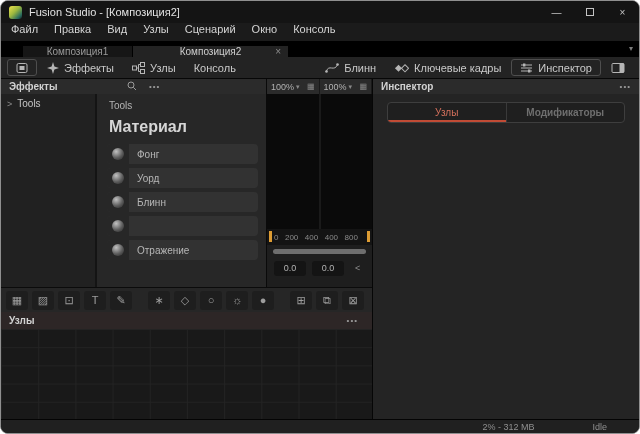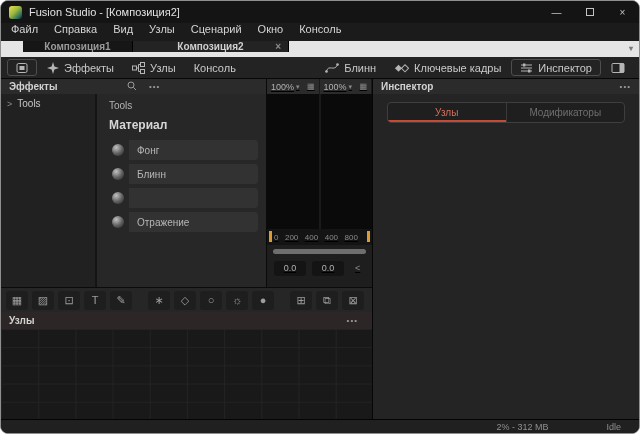--- a/index.html
+++ b/index.html
@@ -15,21 +15,21 @@
   .win-controls { margin-left:auto; display:flex; height:100%; }
   .win-btn { width:33px; height:100%; display:flex; align-items:center; justify-content:center;
              color:#c4c4c4; font-size:10px; }
   .max-glyph { width:8px; height:8px; border:1px solid #c4c4c4; display:block; }
 
   
   .menubar { height:18px; background:#1b1b1b; display:flex; align-items:flex-start; padding-left:2px; flex:none; }
   .menu-item { padding:0 8px; font-size:11px; color:#d4d4d4; }
 
   
-  .tabbar { height:16px; background:#e5e5e5; display:flex; align-items:flex-start; padding-left:22px; position:relative; flex:none;font-weight:bold; }
+  .tabbar { height:16px; background:#000000; display:flex; align-items:flex-end; padding-left:22px; position:relative; flex:none; }
   .tab { width:110px; background:#161616; border-right:1px solid #000; color:#9a9a9a; font-size:10px;
          display:flex; align-items:center; justify-content:center; position:relative; }
   .tab.active { width:156px; background:#232323; color:#cfcfcf; }
   .tab-close { position:absolute; right:7px; color:#8c8c8c; font-size:10px; line-height:1; }
   .tab-overflow { position:absolute; right:6px; top:3px; color:#7c7c7c; font-size:8px; }
 
   
   .toolbar { height:22px; background:#232323; border-bottom:1px solid #070707; display:flex;
              align-items:center; padding:0 6px; gap:2px; flex:none; }
   .tb-btn { display:flex; align-items:center; gap:5px; color:#c9c9c9; font-size:11px;
@@ -50,32 +50,32 @@
   .effects-search { position:absolute; left:126px; top:2px; }
   .effects-dots { position:absolute; left:148px; top:3px; }
 
   .effects-body { flex:1; display:flex; min-height:0; }
   .tree-col { width:96px; flex:none; background:#212121; border-right:2px solid #141414; }
   .tree-item { padding:4px 6px; font-size:10px; color:#c6c6c6; display:flex; gap:5px; align-items:center; }
   .tree-chevron { color:#8e8e8e; font-size:9px; }
 
   .tools-col { flex:1; background:#272727; padding:3px 8px 0 10px; overflow:hidden; }
   .tools-title { font-size:10px; color:#b4b4b4; padding:3px 2px 7px; }
-  .tools-section { font-size:12px; color:#d6d6d6; font-weight:bold; padding:0 2px 8px; }
+  .tools-section { font-size:16px; color:#d6d6d6; font-weight:bold; padding:0 2px 8px; }
   .tool-item { height:20px; margin-bottom:4px; background:#323232; border-radius:4px;
                display:flex; align-items:center; overflow:hidden; }
   .tool-thumb { width:22px; height:20px; background:#272727; display:flex; align-items:center;
                 justify-content:center; flex:none; }
   .sphere { width:12px; height:12px; border-radius:50%;
             background:radial-gradient(circle at 35% 30%, #cicic1, #5c5c5c 55%, #232323);
             background:radial-gradient(circle at 35% 30%, #c1c1c1, #5c5c5c 55%, #232323); }
   .tool-label { font-size:10px; color:#b6b6b6; padding-left:8px; white-space:nowrap; }
 
   
-  .viewer-region { flex:1; display:flex; flex-direction:column; background:#1e1e1e; border-left:1px solid #0a0a0a; min-width:0;text-decoration:underline; }
+  .viewer-region { flex:1; display:flex; flex-direction:column; background:#1e1e1e; border-left:1px solid #0a0a0a; min-width:0; }
   .viewer-headers { height:15px; display:flex; flex:none; background:#2b2b2b; }
   .viewer-head { flex:1; display:flex; align-items:center; gap:2px; padding:0 4px;
                  font-size:9px; color:#b2b2b2; border-right:1px solid #191919; min-width:0; }
   .vh-chev { font-size:7px; color:#8a8a8a; }
   .vh-icon { margin-left:auto; font-size:8px; color:#8a8a8a; }
   .viewer-canvas { height:135px; flex:none; display:flex; background:#0a0a0a; }
   .vhalf { flex:1; }
   .vhalf + .vhalf { border-left:2px solid #1a1a1a; }
   .ruler { height:16px; flex:none; background:#141414; position:relative; display:flex; align-items:center;
            justify-content:space-between; padding:0 14px 0 7px; font-size:8px; color:#8a8a8a; }
@@ -105,29 +105,29 @@
                                  linear-gradient(90deg,#232323 1px, transparent 1px);
                 background-size:37.2px 18.2px; }
 
   
   .inspector { flex:1; display:flex; flex-direction:column; background:#242424; min-width:0; }
   .inspector .panel-header .hdr-dots { margin-left:auto; }
   .inspector-tabs { margin:8px 14px 0; height:21px; flex:none; display:flex;
                     border:1px solid #3e3e3e; border-radius:4px; overflow:hidden; background:#1f1f1f; }
   .itab { flex:1; display:flex; align-items:center; justify-content:center; font-size:10px;
           color:#6f6f6f; position:relative; }
-  .itab + .itab { border-left:1px solid #3a3a3a; }
+  .itab + .itab { border-left:1px solid #3a3a3a;font-weight:bold; }
   .itab.active { color:#d4705c; }
   .itab.active::after { content:""; position:absolute; left:0; right:0; bottom:0; height:2px; background:#c14b35; }
   .inspector-body { flex:1; }
 
   
   .statusbar { height:14px; flex:none; background:#202020; border-top:1px solid #040404;
                display:flex; align-items:center; justify-content:flex-end; gap:58px;
-               font-size:9px; color:#8f8f8f; padding-right:18px; }
+               font-size:9px; color:#8f8f8f; padding-right:32px; }
 </style>
 </head>
 <body>
 
 <div class="window">
 
   <div class="titlebar">
     <div class="app-icon"></div>
     <span class="win-title">Fusion Studio - [Композиция2]</span>
     <div class="win-controls">
@@ -138,21 +138,21 @@
           <span class="max-glyph"></span>
         </div>
       <div class="win-btn">
           <span>×</span>
         </div>
     </div>
   </div>
 
   <div class="menubar">
       <div class="menu-item">Файл</div>
-      <div class="menu-item">Справка</div>
+      <div class="menu-item">Правка</div>
       <div class="menu-item">Вид</div>
       <div class="menu-item">Узлы</div>
       <div class="menu-item">Сценарий</div>
       <div class="menu-item">Окно</div>
       <div class="menu-item">Консоль</div>
     </div>
 
   <div class="tabbar">
     <div style="display:flex">
         <div class="tab">
@@ -268,20 +268,26 @@
                   <div class="tool-item">
                     <div class="tool-thumb">
                       <span class="sphere"></span>
                     </div>
                     <span class="tool-label">Фонг</span>
                   </div>
                   <div class="tool-item">
                     <div class="tool-thumb">
                       <span class="sphere"></span>
                     </div>
+                    <span class="tool-label">Уорд</span>
+                  </div>
+                  <div class="tool-item">
+                    <div class="tool-thumb">
+                      <span class="sphere"></span>
+                    </div>
                     <span class="tool-label">Блинн</span>
                   </div>
                   <div class="tool-item">
                     <div class="tool-thumb">
                       <span class="sphere"></span>
                     </div>
                   </div>
                   <div class="tool-item">
                     <div class="tool-thumb">
                       <span class="sphere"></span>

